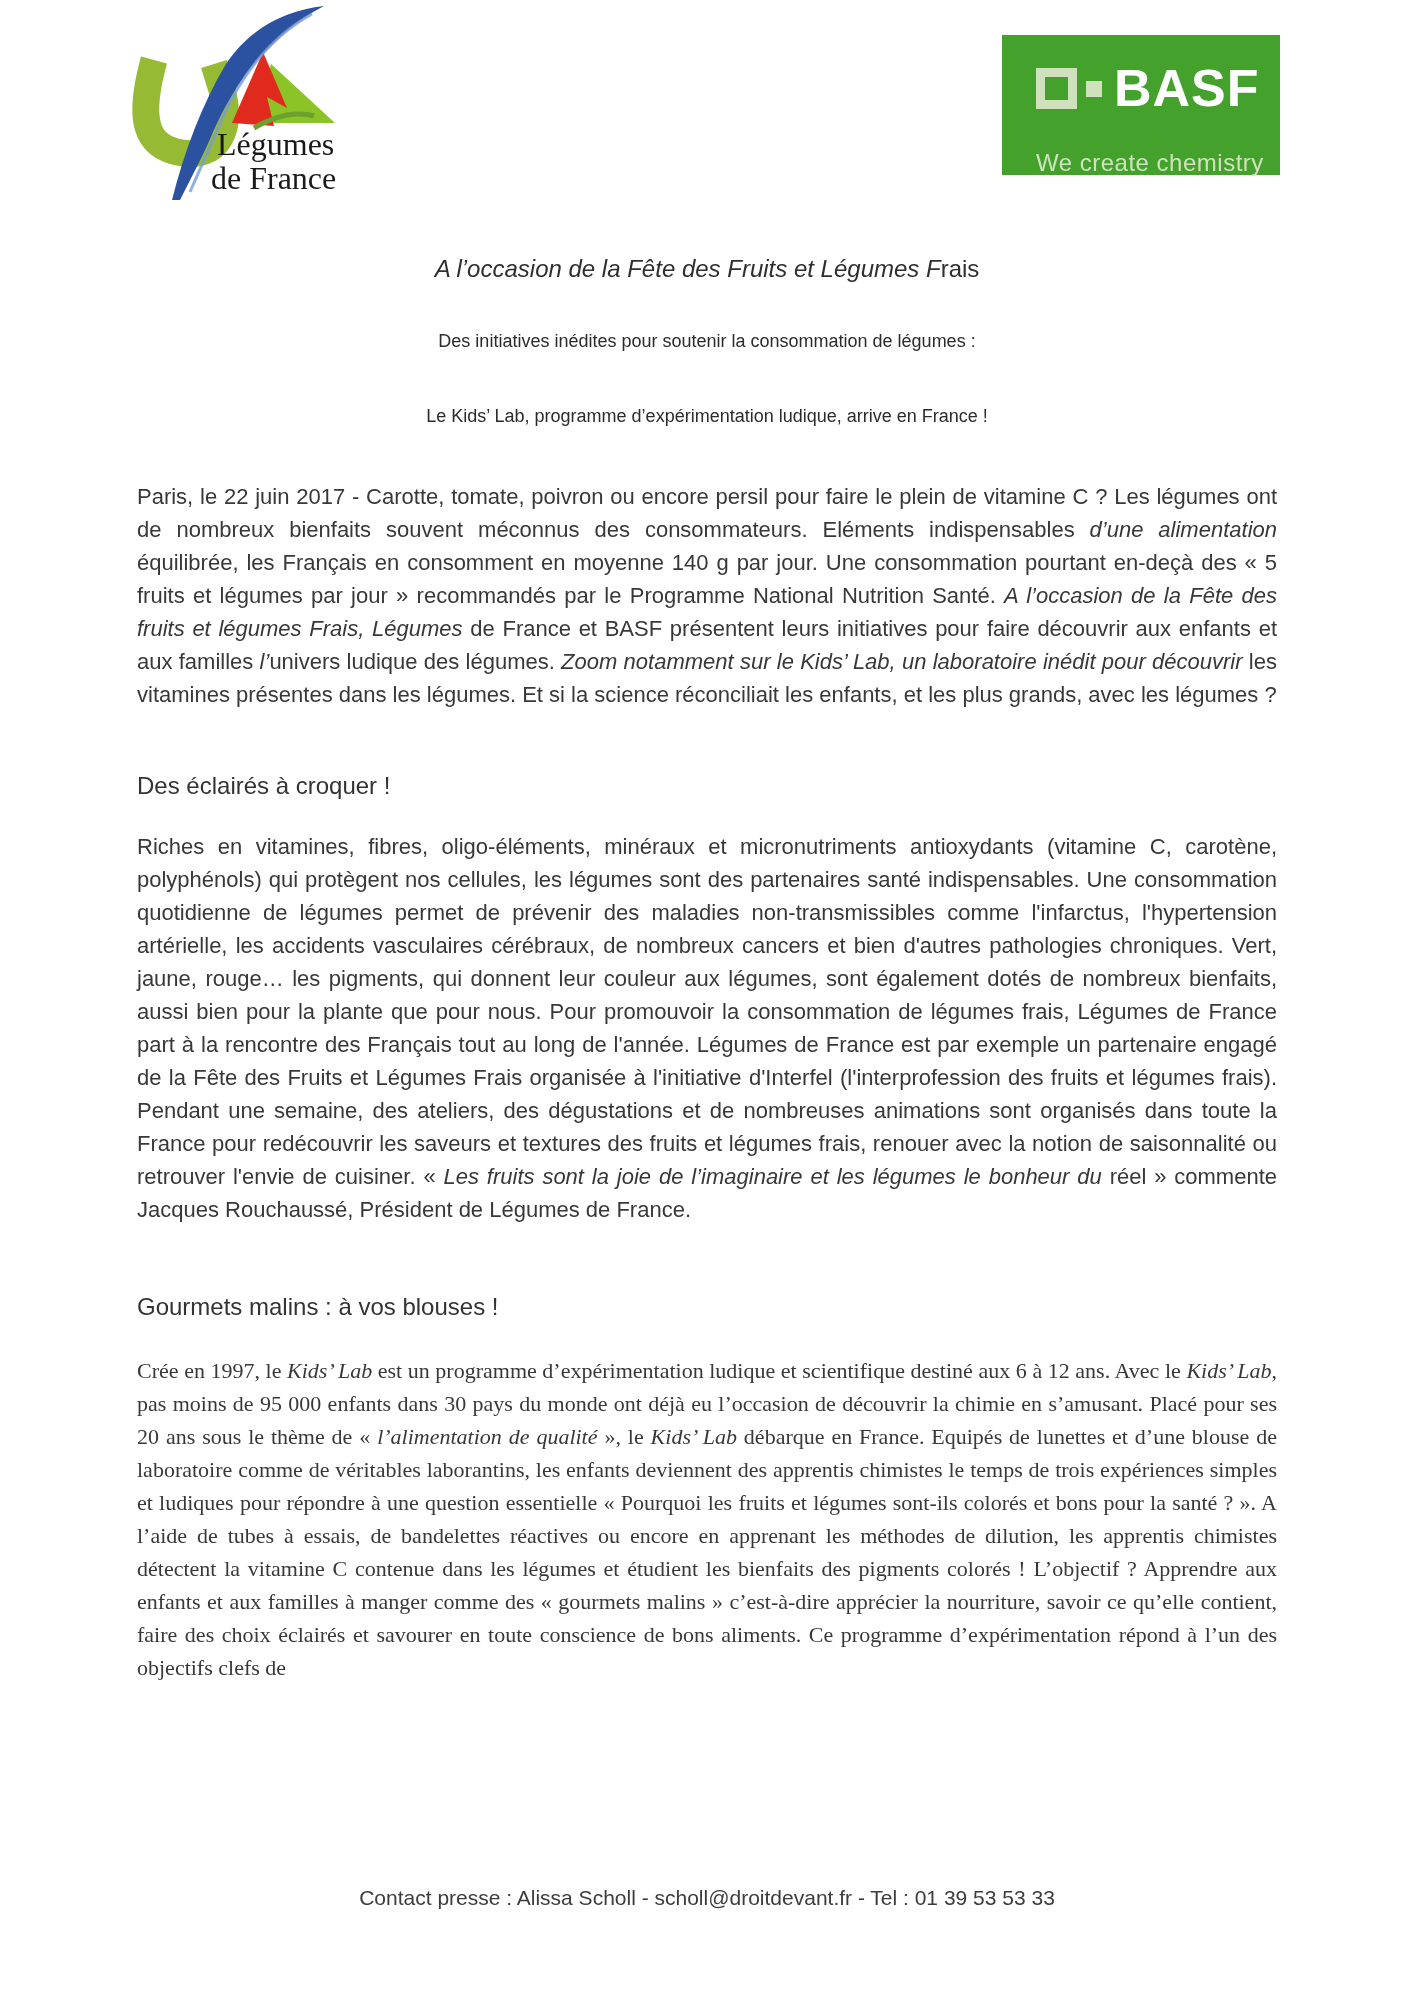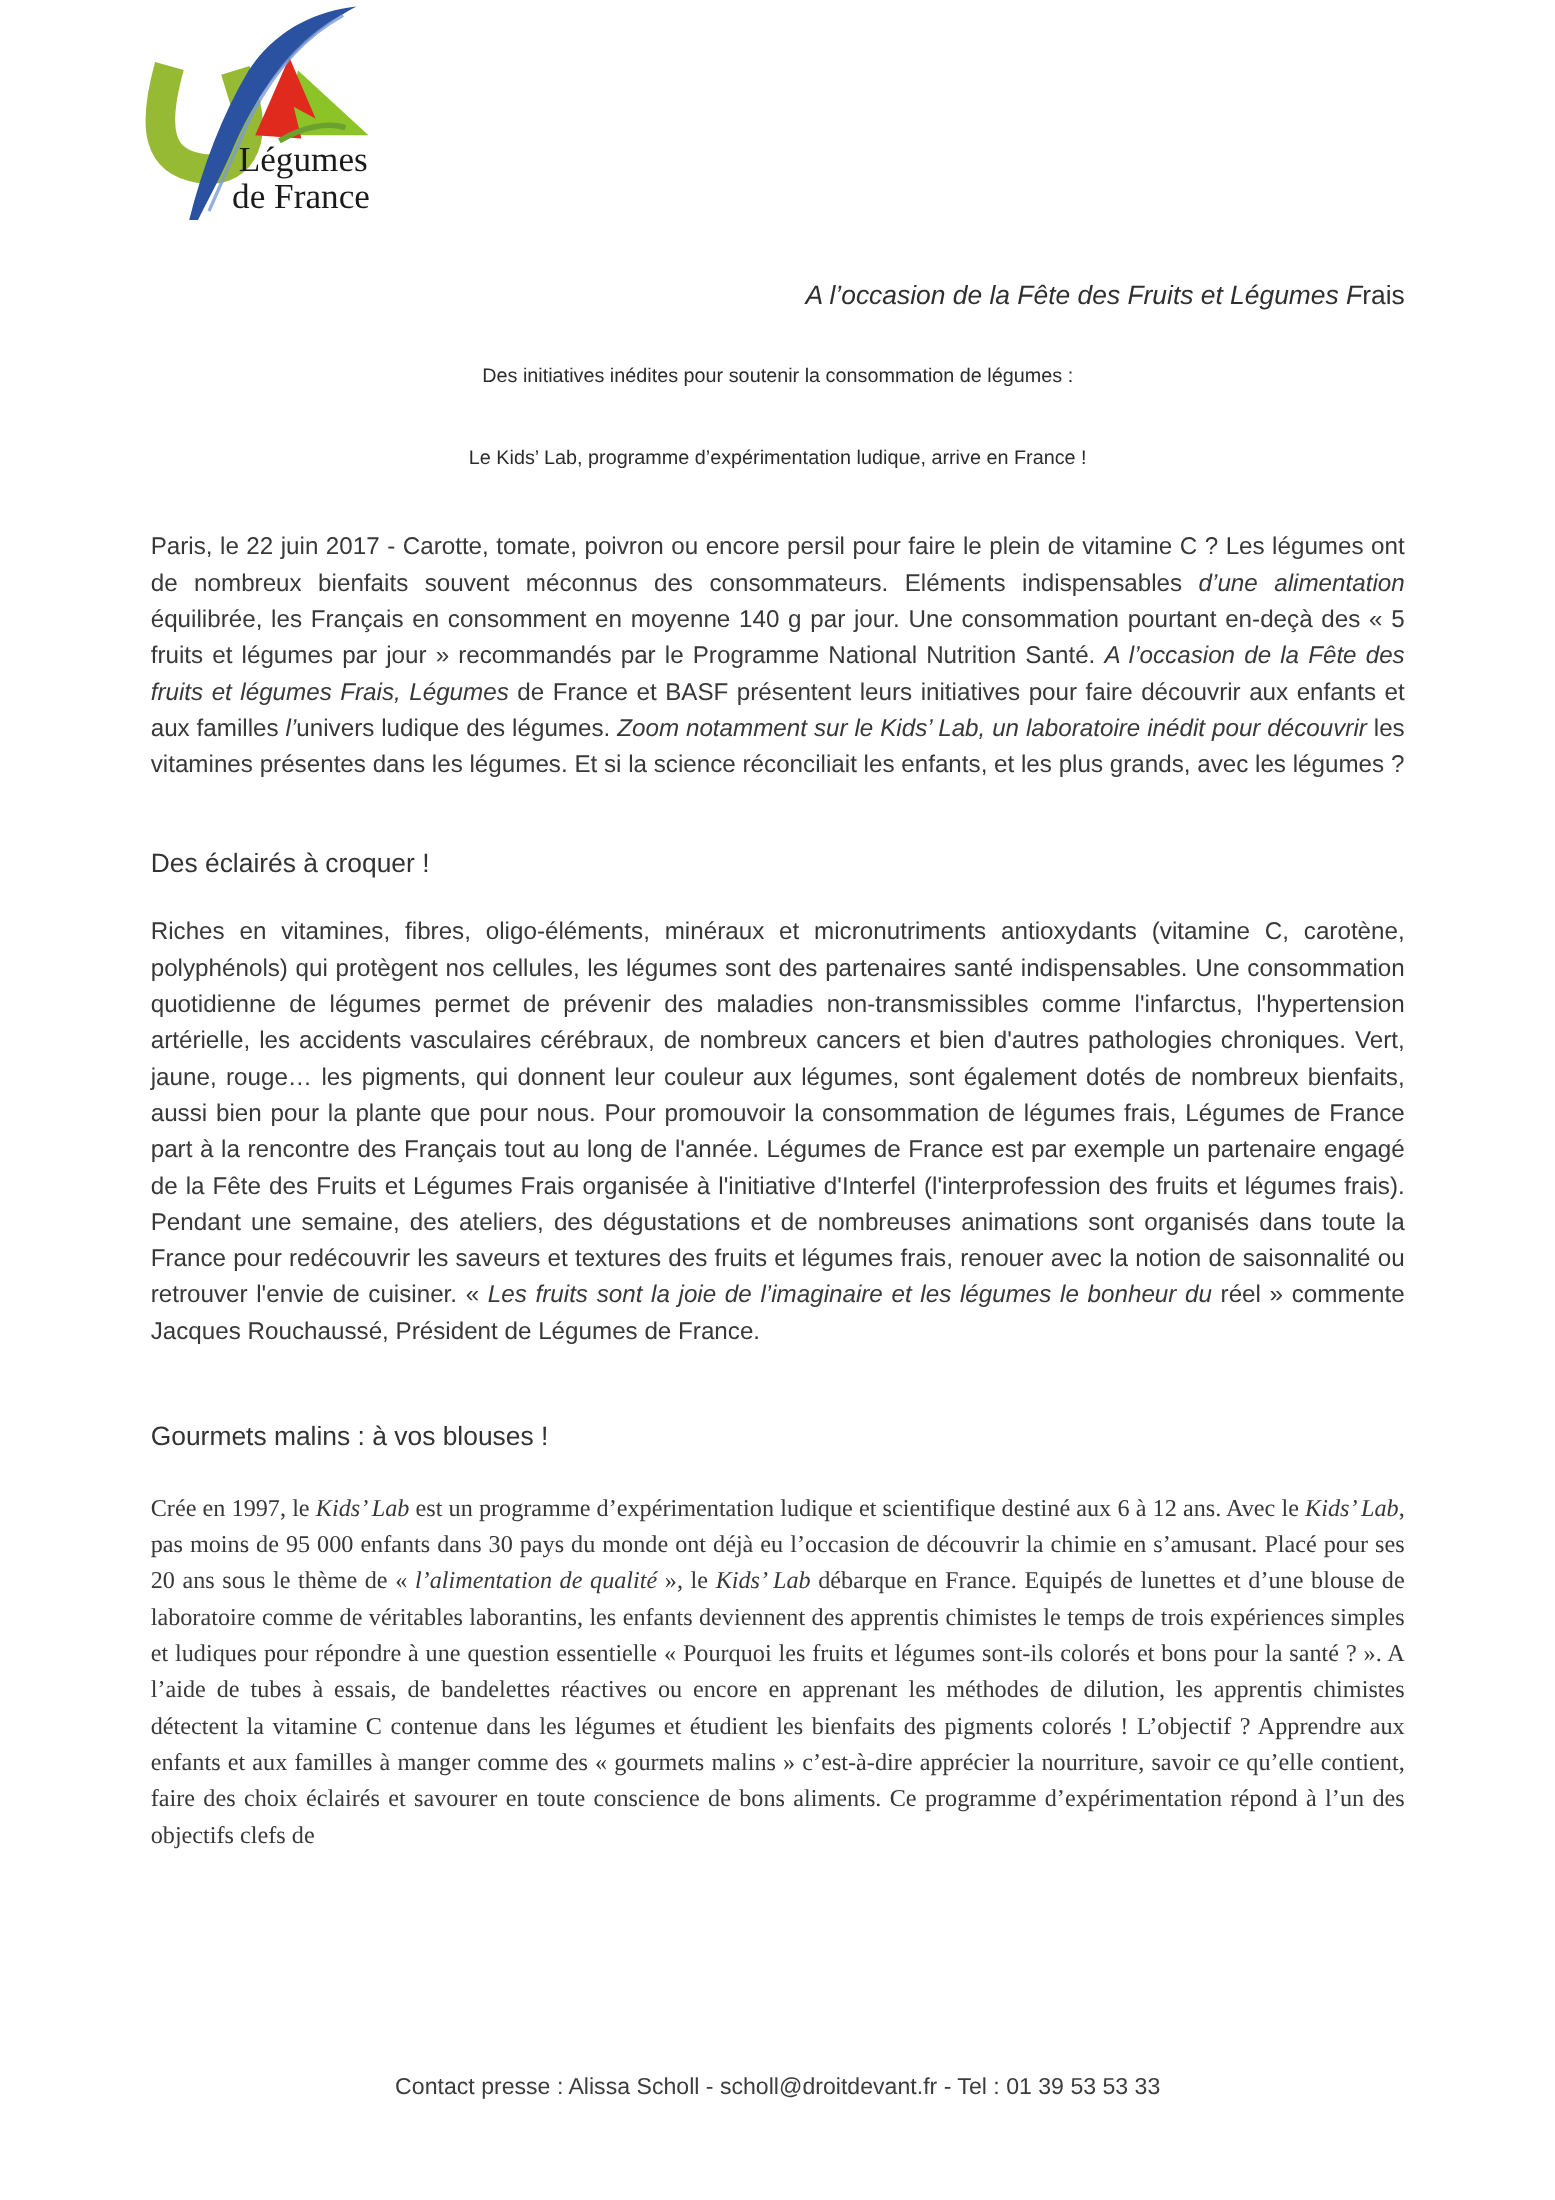--- a/index.html
+++ b/index.html
@@ -24,21 +24,21 @@
     margin-left:12px;font-size:52px;font-weight:700;color:#ffffff;
     letter-spacing:1px;line-height:43px;
   }
   .basf-tagline{
     position:absolute;left:34px;top:114px;
     font-size:24px;color:#cfe2bd;letter-spacing:0.5px;
   }
   
   .content{position:absolute;left:137px;top:0;width:1140px;}
   .occasion{
-    margin:252px 0 0 0;text-align:right;
+    margin:252px 0 0 0;text-align:center;
     font-size:24px;line-height:34px;color:#2f2f2f;
   }
   .occasion em{font-style:italic;}
   .headline{
     margin:0;text-align:center;font-weight:400;
     font-size:18px;line-height:36px;color:#2b2b2b;
   }
   .headline.first{margin-top:37px;}
   .headline.second{margin-top:39px;}
   .body-par{
@@ -78,20 +78,28 @@
 
       <path d="M208,2 C158,28 120,75 97,128 C88,150 77,170 64,196 L56,196
                C68,148 86,100 110,60 C134,24 170,6 208,2 Z" fill="#2b52a0"></path>
       <path d="M196,10 C156,32 126,70 106,115 C97,137 86,160 74,188" fill="none" stroke="#7a9bd6" stroke-width="3" opacity="0.8"></path>
 
       <text x="101" y="151" font-family="Liberation Serif, serif" font-size="32" fill="#1a1a1a">Légumes</text>
       <text x="95" y="185" font-family="Liberation Serif, serif" font-size="32" fill="#1a1a1a">de France</text>
     </svg>
   </div>
 
+  <div class="basf-logo">
+    <div class="basf-row">
+      <div class="basf-sq-outer"></div>
+      <div class="basf-sq-small"></div>
+      <div class="basf-word">BASF</div>
+    </div>
+    <div class="basf-tagline">We create chemistry</div>
+  </div>
 
   <div class="content">
 
     <p class="occasion"><em>A l’occasion de la Fête des Fruits et Légumes F</em><span>rais</span></p>
 
     <h1 class="headline first">Des initiatives inédites pour soutenir la consommation de légumes :</h1>
 
     <h1 class="headline second">Le Kids’ Lab, programme d’expérimentation ludique, arrive en France !</h1>
 
     <p class="body-par intro"><span>Paris, le 22 juin 2017 - Carotte, tomate, poivron ou encore persil pour faire le plein de vitamine C ? Les légumes ont de nombreux bienfaits souvent méconnus des consommateurs. Eléments indispensables </span><em>d’une alimentation</em><span> équilibrée, les Français en consomment en moyenne 140 g par jour. Une consommation pourtant en-deçà des « 5 fruits et légumes par jour » recommandés par le Programme National Nutrition Santé. </span><em>A l’occasion de la Fête des fruits et légumes Frais, Légumes</em><span> de France et BASF présentent leurs initiatives pour faire découvrir aux enfants et aux familles </span><em>l’</em><span>univers ludique des légumes. </span><em>Zoom notamment sur le Kids’ Lab, un laboratoire inédit pour découvrir</em><span> les vitamines présentes dans les légumes. Et si la science réconciliait les enfants, et les plus grands, avec les légumes ?</span></p>

